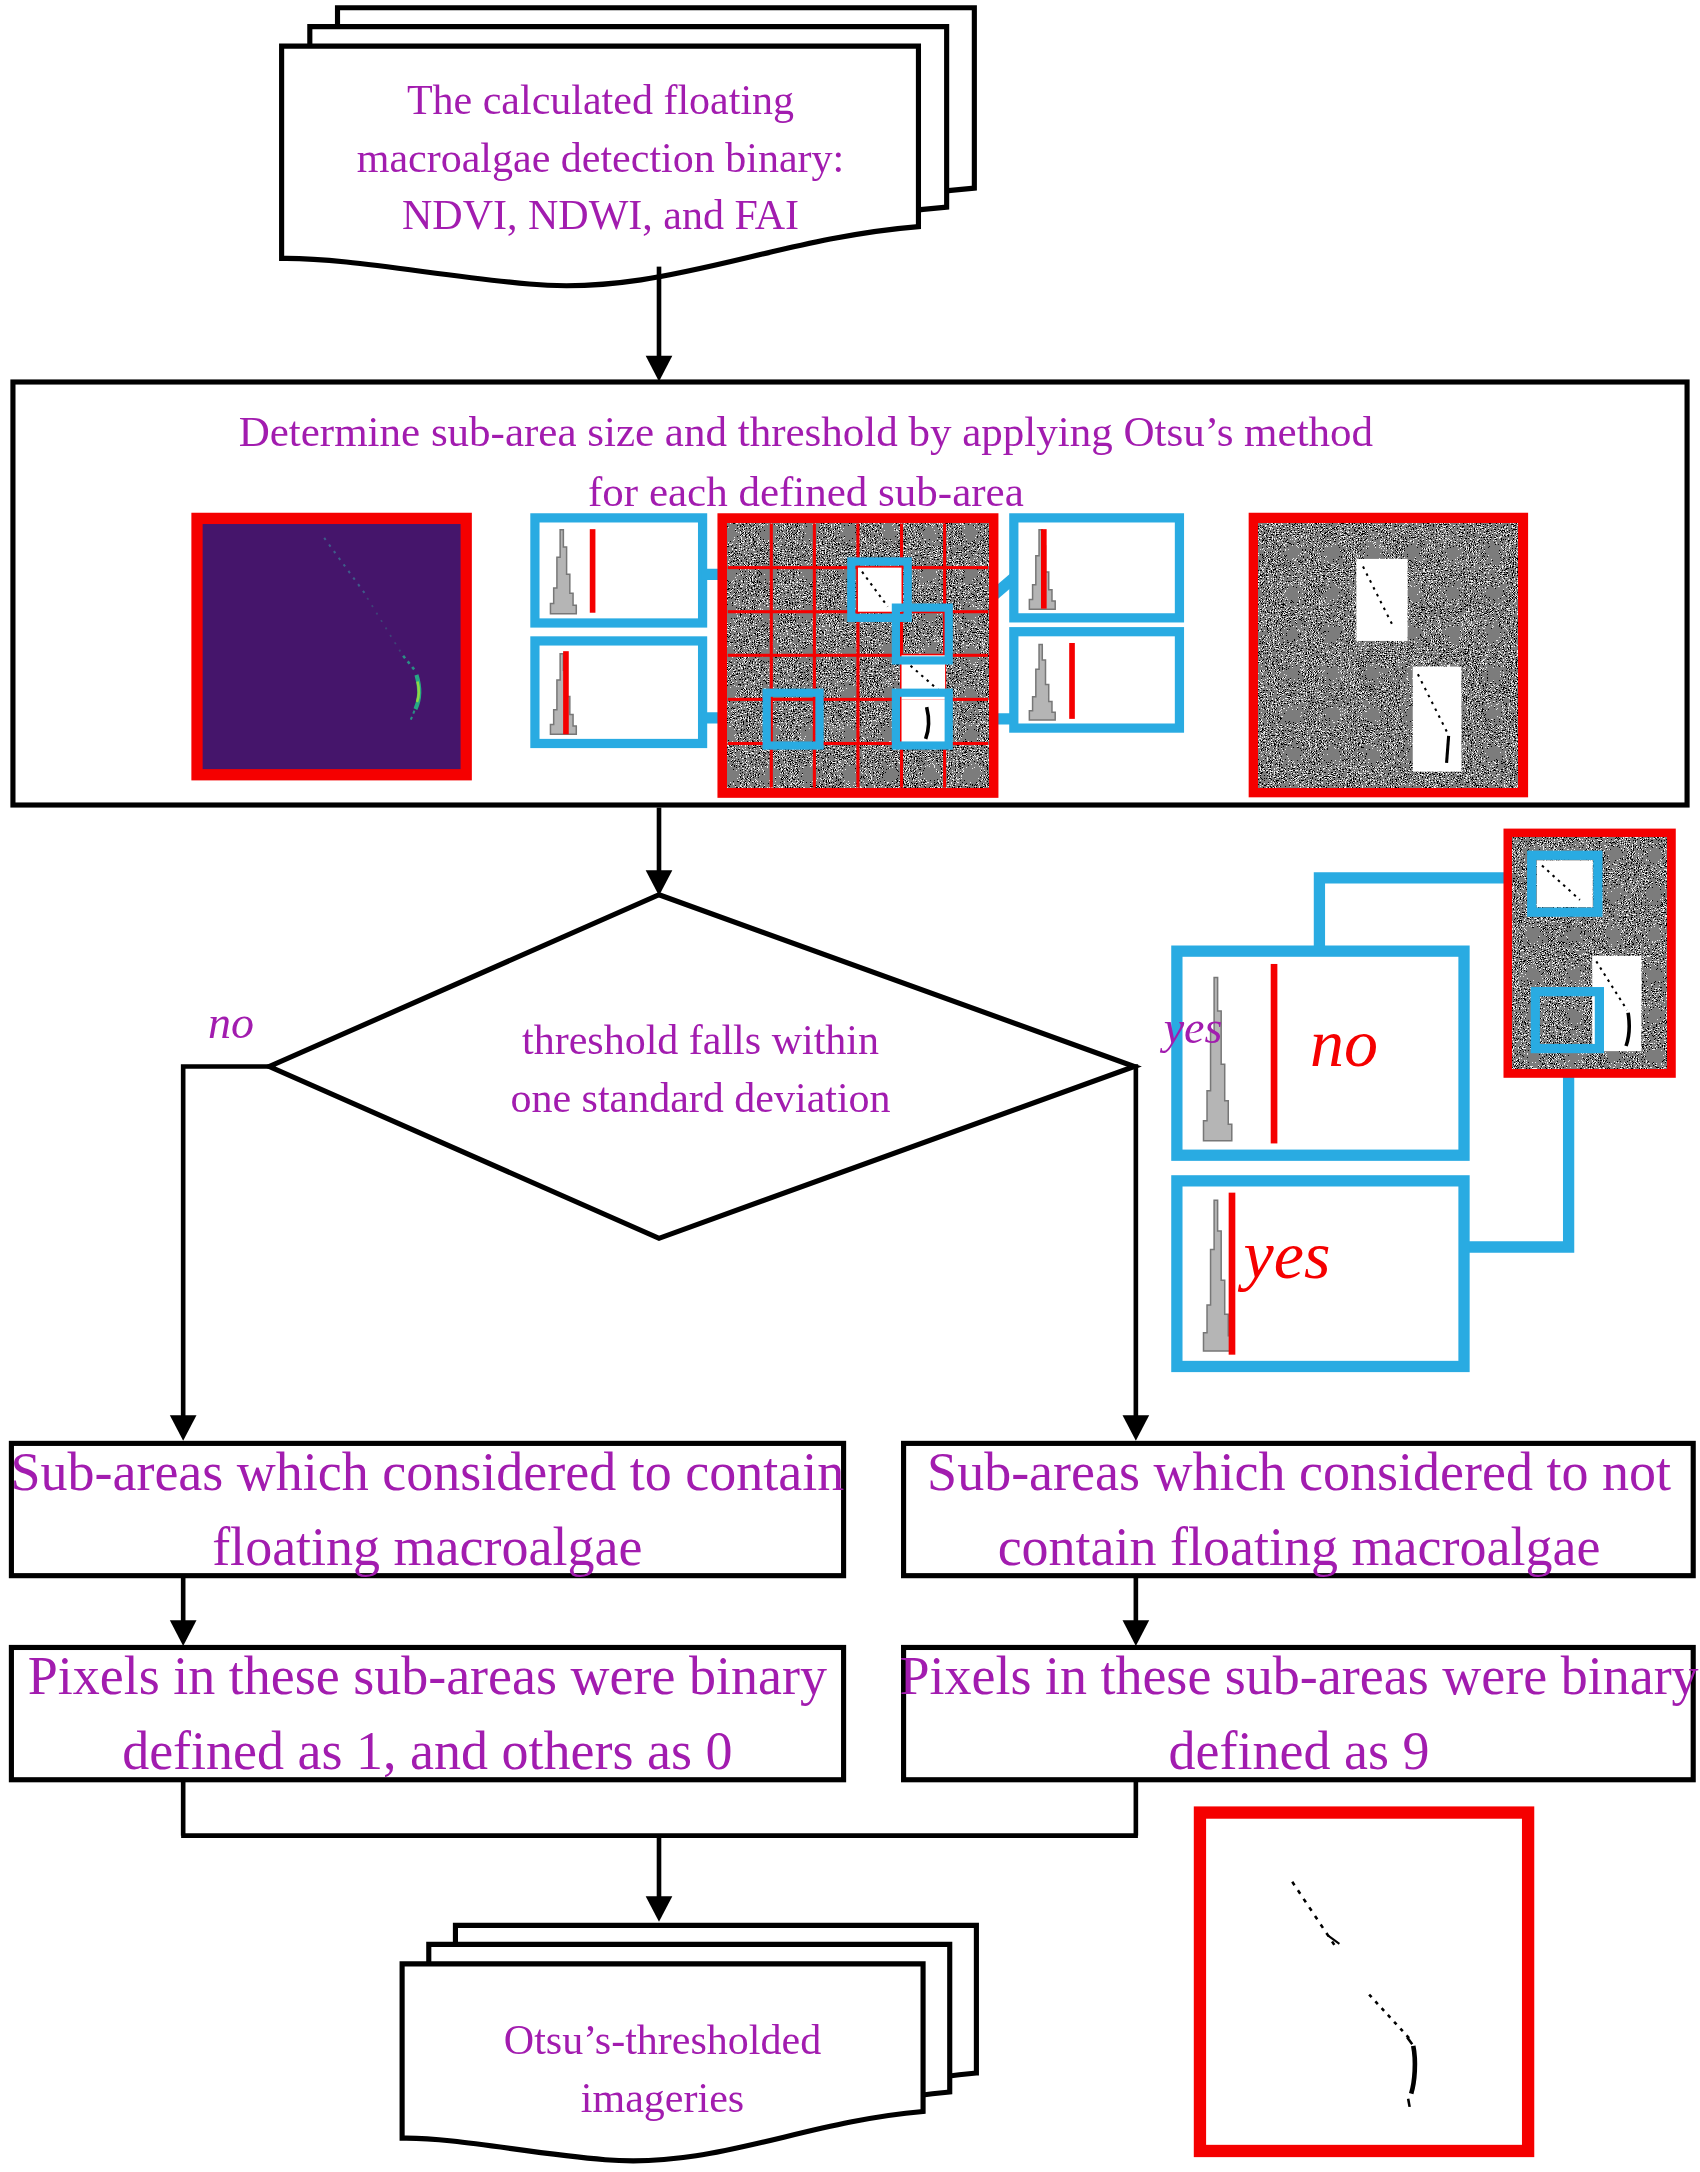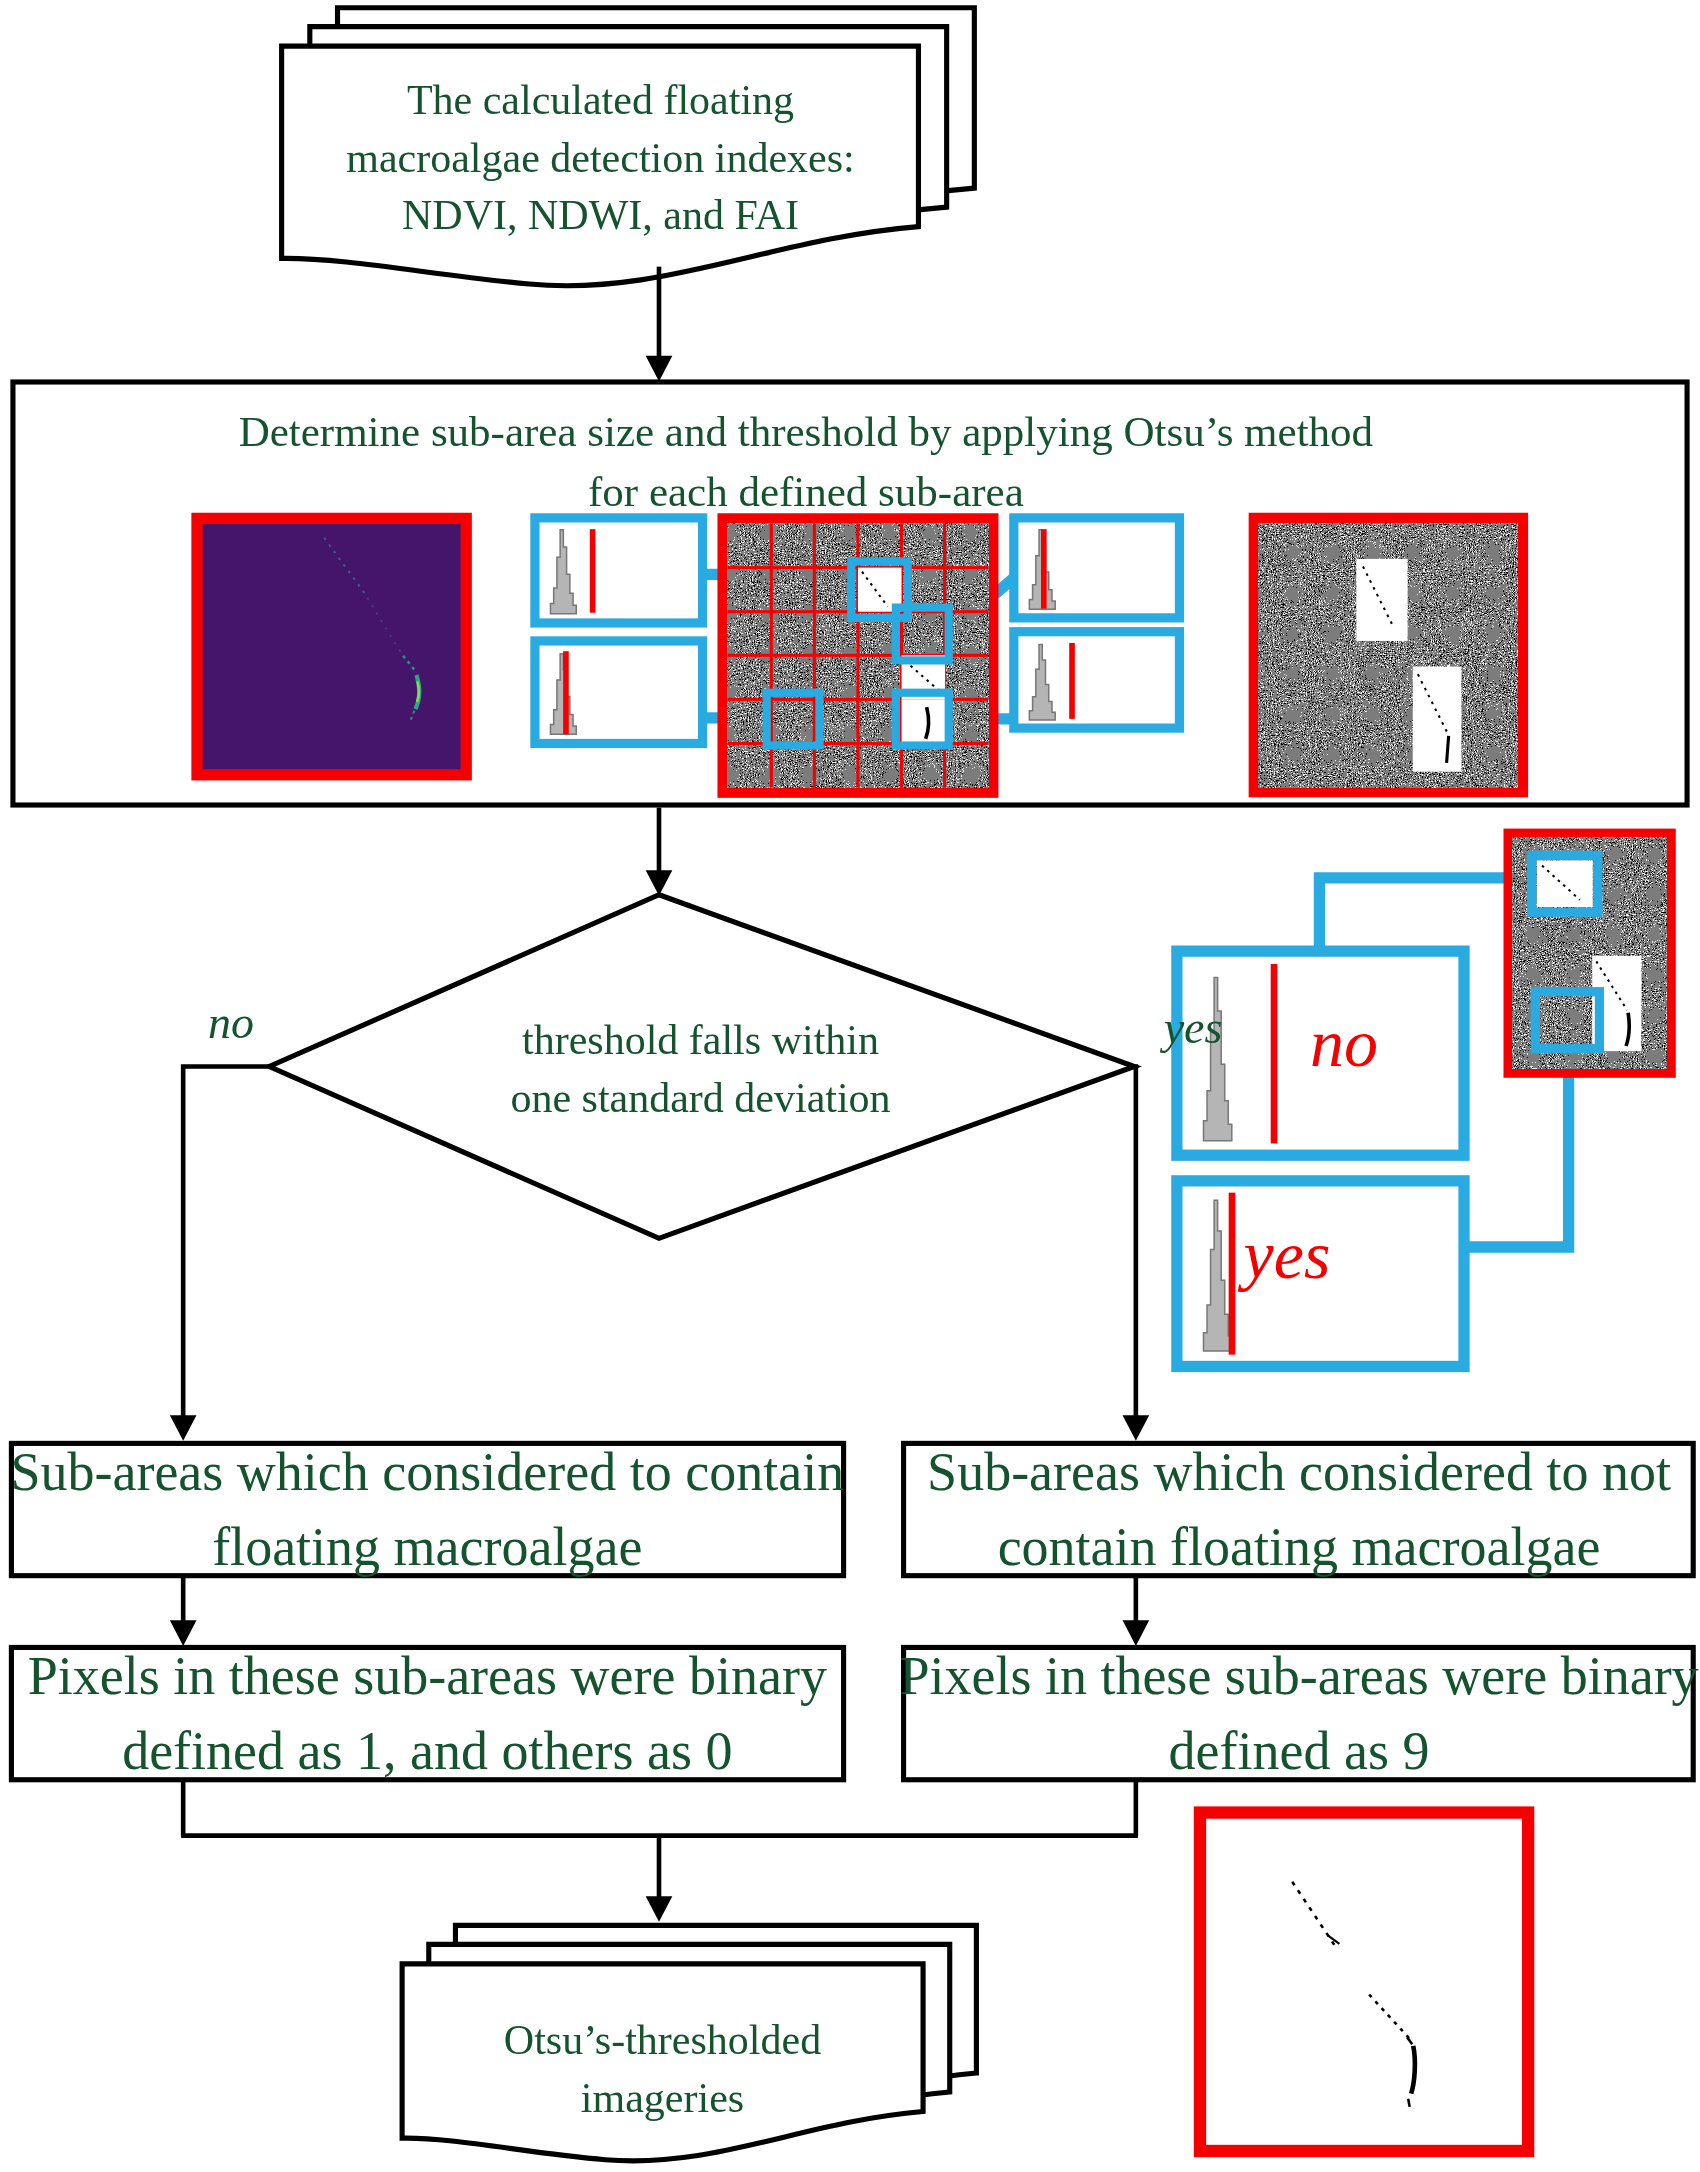--- a/index.html
+++ b/index.html
@@ -1,20 +1,20 @@
 <!DOCTYPE html>
 <html style="font-size:8.2px"><head>
 <meta charset="utf-8">
 <style>
   html,body{margin:0;padding:0;background:#ffffff;}
   body{width:1700px;height:2172px;position:relative;font-family:"Liberation Serif",serif;}
   #stage{position:absolute;left:0;top:0;width:1700px;height:2172px;}
   #layer-svg{position:absolute;left:0;top:0;}
   .txt{position:absolute;display:flex;flex-direction:column;align-items:center;justify-content:center;
-       text-align:center;color:#14532d;line-height:1.38;}
+       text-align:center;color:#a21caf;line-height:1.38;}
   .f82{font-size:42px;}
   .f84{font-size:43px;}
   .f80{font-size:54px;}
   .ital{font-style:italic;font-size:46px;}
   .red-ital{font-style:italic;color:#f50000;font-size:68px;}
   .line{white-space:nowrap;}
 </style>
 </head>
 <body>
 
@@ -219,21 +219,21 @@
       <path d="M330,355 L408,440" stroke="#000" stroke-width="5" stroke-dasharray="7 11" fill="none"></path>
       <path d="M404,438 L414,452" stroke="#000" stroke-width="5" fill="none"></path>
       <path d="M416,455 C422,485 419,525 412,548" stroke="#000" stroke-width="9" fill="none"></path>
       <path d="M406,558 l3,16" stroke="#000" stroke-width="5" fill="none"></path>
     </g>
   </g>
 </svg>
 
 <div class="txt f82" style="left:282px;top:56px;width:637px;height:205px;">
   <div class="line">The calculated floating</div>
-  <div class="line">macroalgae detection indexes:</div>
+  <div class="line">macroalgae detection binary:</div>
   <div class="line">NDVI, NDWI, and FAI</div>
 </div>
 
 <div class="txt f84" style="left:15.4px;top:396px;width:1581px;height:131px;">
   <div class="line">Determine sub-area size and threshold by applying Otsu’s method</div>
   <div class="line">for each defined sub-area</div>
 </div>
 
 <div class="txt f82" style="left:267px;top:913px;width:867px;height:313px;">
   <div class="line">threshold falls within</div>

